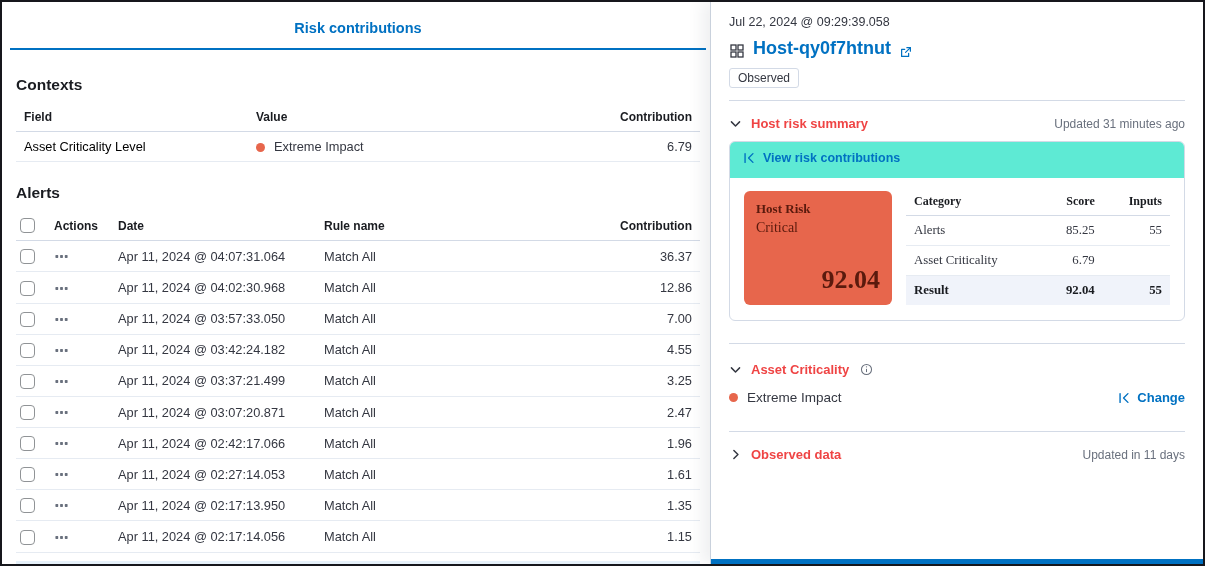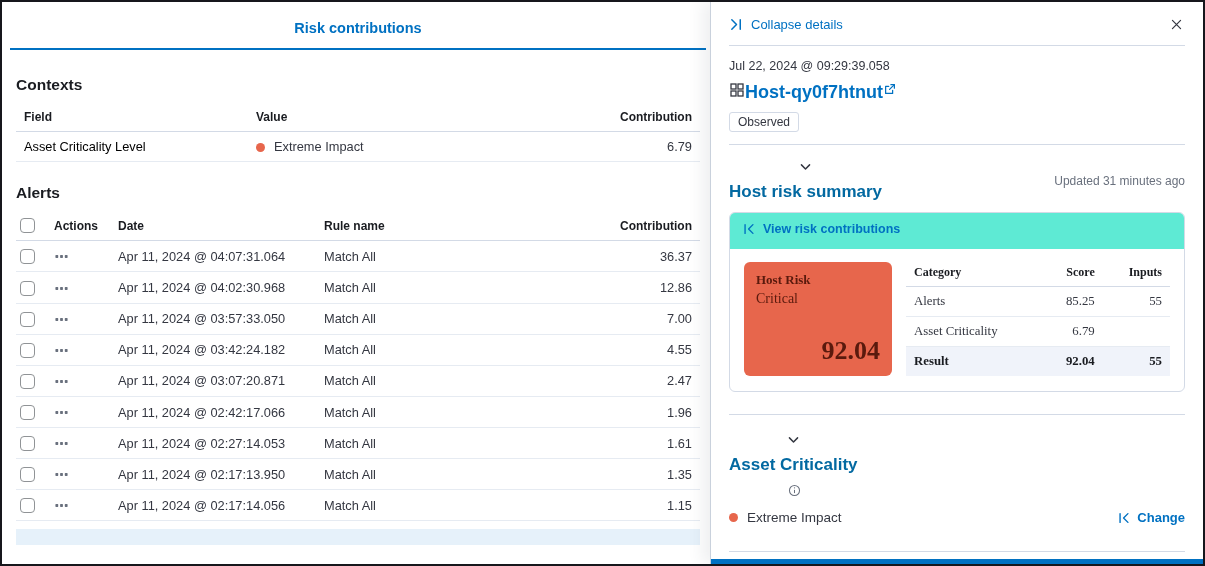--- a/index.html
+++ b/index.html
@@ -85,36 +85,36 @@
     padding: 11px 0 10px;
     border-bottom: 1px solid #d3dae6;
   }
   .link {
     color: var(--accent); display: inline-flex; align-items: center; gap: 7px;
     font-size: 13px; cursor: pointer; text-decoration: none;
   }
   .link.small { font-size: 12.5px; font-weight: 700; }
   .close-btn { color: #343741; cursor: pointer; padding: 2px; }
   .timestamp { font-size: 12.5px; margin-top: 13px; color: #343741; }
-  .host-row { display: flex; align-items: flex-start; gap: 0; margin-top: 9px; cursor: pointer; }
+  .host-row { display: flex; align-items: flex-end; gap: 8px; margin-top: 9px; cursor: pointer; }
   .host-name { font-size: 18px; font-weight: 700; color: var(--accent); }
   .host-icon { color: #343741; }
   .badge {
     display: inline-block; margin: 9px 0 12px;
     border: 1px solid #d3dae6; border-radius: 3px;
     padding: 2px 8px; font-size: 12px; color: #343741; background: #fff;
   }
   .divider { border: none; border-top: 1px solid #d3dae6; margin: 0; }
   .section-header {
     display: flex; align-items: center; justify-content: space-between;
     margin: 15px 0 10px;
   }
   .section-title {
     display: flex; align-items: center; gap: 9px;
-    font-size: 17px; font-weight: 700; color: #0369a1; cursor: pointer; flex-direction: column;
+    font-size: 13px; font-weight: 700; color: #ef4444; cursor: pointer;
   }
   .chev { color: #343741; }
   .updated { font-size: 12px; color: #69707d; }
   .info-icon { color: #69707d; margin-left: 2px; }
 
   .risk-panel {
     border: 1px solid #d3dae6; border-radius: 6px; overflow: hidden;
     margin-bottom: 22px;
   }
   .risk-panel-header { background: #5eead4; padding: 9px 12px; }
@@ -244,20 +244,35 @@
                     <rect x="6.5" y="6.5" width="3" height="3" rx="0.6"></rect>
                     <rect x="11.5" y="6.5" width="3" height="3" rx="0.6"></rect>
                   </svg>
                 </span>
               </td>
               <td>Apr 11, 2024 @ 03:42:24.182</td>
               <td>Match All</td>
               <td class="num">4.55</td>
             </tr>
 
+            <tr>
+              <td class="col-cb"><span class="checkbox"></span></td>
+              <td>
+                <span class="actions-icon">
+                  <svg class="icon" width="15" height="15" viewBox="0 0 16 16" fill="currentColor">
+                    <rect x="1.5" y="6.5" width="3" height="3" rx="0.6"></rect>
+                    <rect x="6.5" y="6.5" width="3" height="3" rx="0.6"></rect>
+                    <rect x="11.5" y="6.5" width="3" height="3" rx="0.6"></rect>
+                  </svg>
+                </span>
+              </td>
+              <td>Apr 11, 2024 @ 03:37:21.499</td>
+              <td>Match All</td>
+              <td class="num">3.25</td>
+            </tr>
 
             <tr>
               <td class="col-cb"><span class="checkbox"></span></td>
               <td>
                 <span class="actions-icon">
                   <svg class="icon" width="15" height="15" viewBox="0 0 16 16" fill="currentColor">
                     <rect x="1.5" y="6.5" width="3" height="3" rx="0.6"></rect>
                     <rect x="6.5" y="6.5" width="3" height="3" rx="0.6"></rect>
                     <rect x="11.5" y="6.5" width="3" height="3" rx="0.6"></rect>
                   </svg>
@@ -337,34 +352,20 @@
       <div class="callout">
         
         
       </div>
 
     </div>
   </section>
 
   <aside class="flyout">
 
-    <div class="flyout-header">
-      <a class="link">
-        <svg class="icon" width="15" height="15" viewBox="0 0 16 16" fill="none" stroke="currentColor" stroke-width="1.6" stroke-linecap="round" stroke-linejoin="round">
-          <path d="M3 3l5 5-5 5"></path>
-            <line x1="12" y1="3" x2="12" y2="13"></line>
-        </svg>
-        <span>Collapse details</span>
-      </a>
-      <span class="close-btn">
-        <svg class="icon" width="13" height="13" viewBox="0 0 16 16" fill="none" stroke="currentColor" stroke-width="1.5" stroke-linecap="round">
-          <path d="M3 3l10 10M13 3L3 13"></path>
-        </svg>
-      </span>
-    </div>
 
     <div class="timestamp">Jul 22, 2024 @ 09:29:39.058</div>
 
     <div class="host-row">
       <svg class="icon host-icon" width="16" height="16" viewBox="0 0 16 16" fill="none" stroke="currentColor" stroke-width="1.3">
         <rect x="2" y="2" width="5" height="5"></rect>
           <rect x="9" y="2" width="5" height="5"></rect>
           <rect x="2" y="9" width="5" height="5"></rect>
           <rect x="9" y="9" width="5" height="5"></rect>
       </svg>

